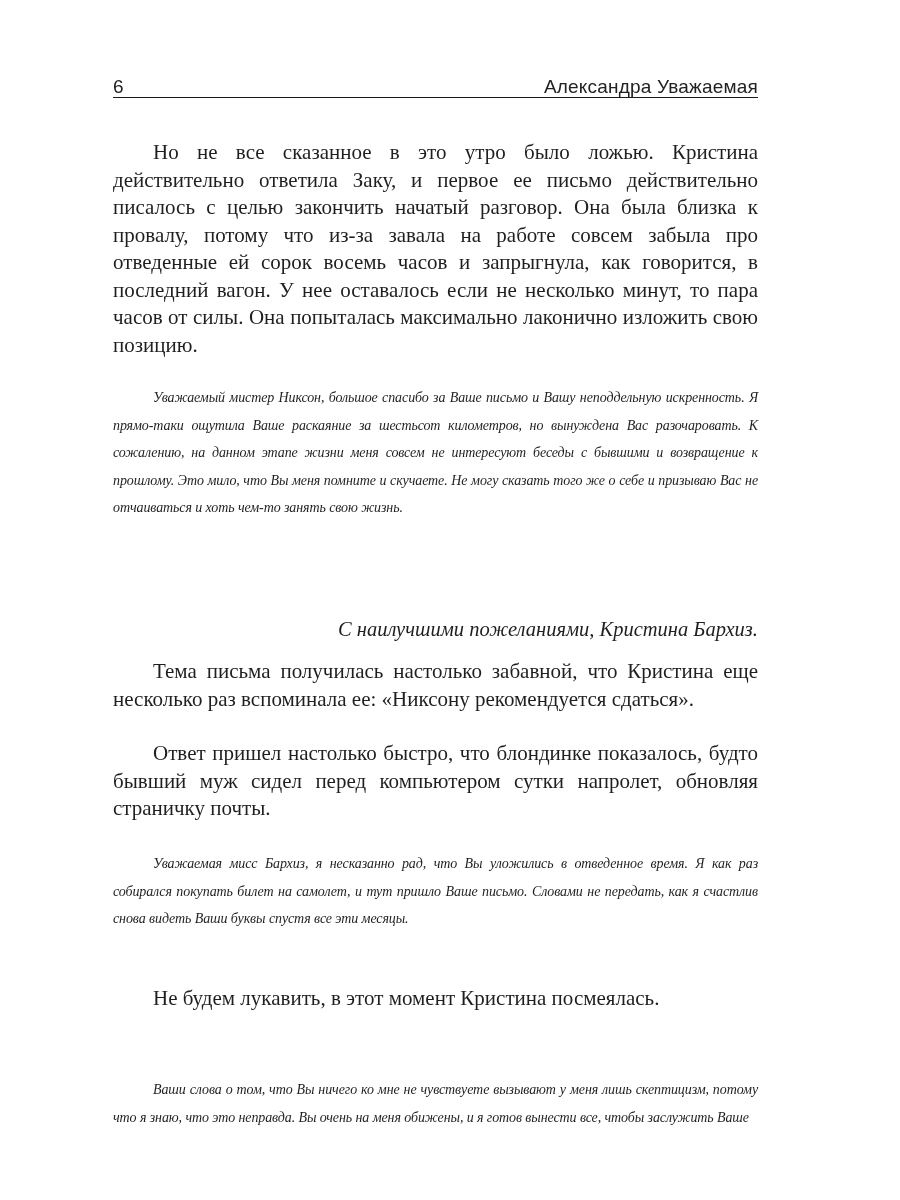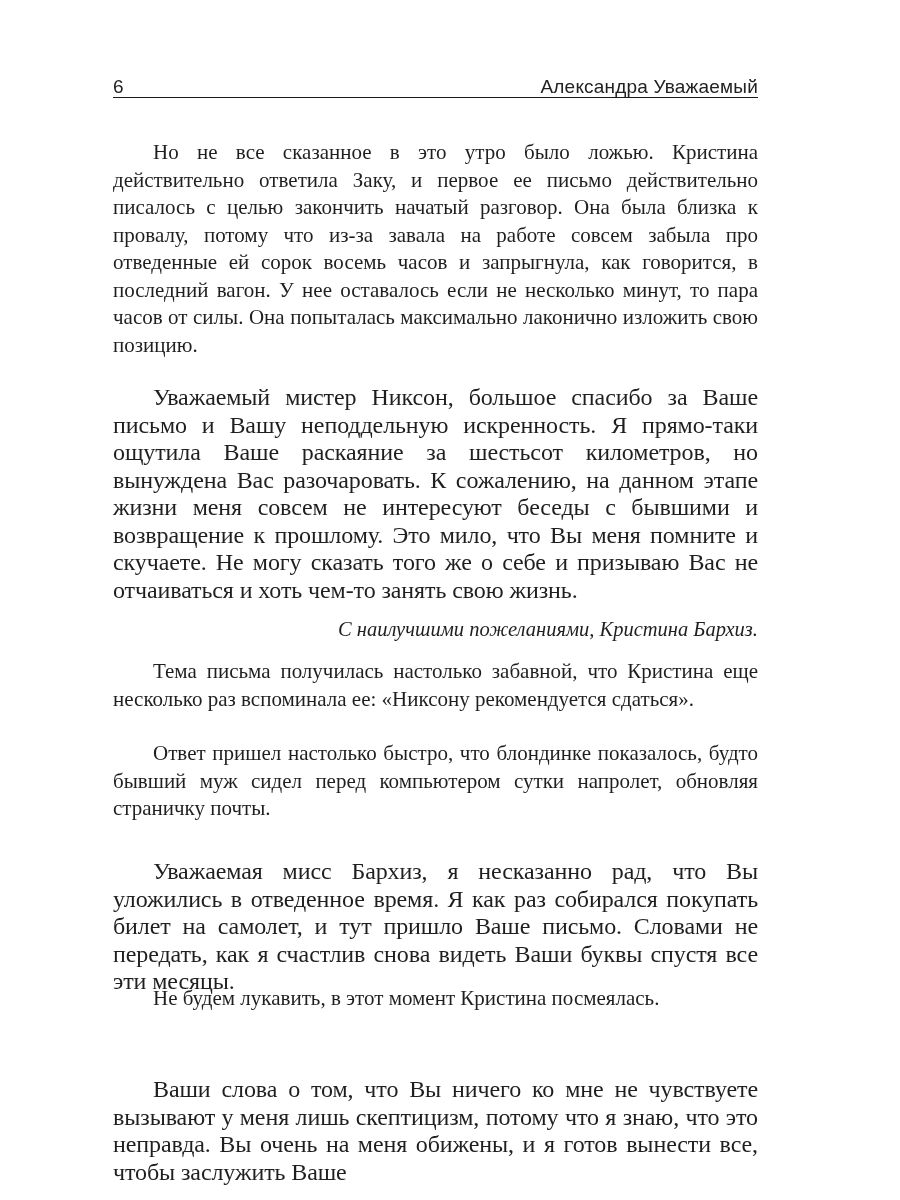--- a/index.html
+++ b/index.html
@@ -56,21 +56,22 @@
       font-size: 21px;
       line-height: 27.5px;
       text-align: justify;
       hyphens: manual;
     }
     .block p {
       margin: 0;
       text-indent: 40px;
     }
     .block.letter {
-      font-size: 24px;
+      font-style: italic;
+      font-size: 14px;
       line-height: 27.5px;
       letter-spacing: -0.1px;
     }
     .signature {
       position: absolute;
       left: 0;
       width: 645px;
       text-align: right;
       font-family: "Liberation Serif", serif;
       font-style: italic;
@@ -79,21 +80,21 @@
     }
     .last-line-left { text-align-last: left; }
   </style>
 </head>
 <body>
 
 <div class="page">
 
   <div class="running-head">
     <span class="folio">6</span>
-    <span class="author">Александра Уважаемый</span>
+    <span class="author">Александра Уважаемая</span>
   </div>
   <div class="head-rule"></div>
 
   <div class="block last-line-left" style="top:139px;">
     <p>Но не все сказанное в это утро было ложью. Кристина действительно ответила Заку, и первое ее письмо действительно писалось с целью закончить начатый разговор. Она была близка к провалу, потому что из-за завала на работе совсем забыла про отведенные ей сорок восемь часов и запрыгнула, как говорится, в последний вагон. У нее оставалось если не несколько минут, то пара часов от силы. Она попыталась максимально лаконично изложить свою позицию.</p>
   </div>
 
   <div class="block letter last-line-left" style="top:384px;">
     <p>Уважаемый мистер Никсон, большое спасибо за Ваше письмо и Вашу неподдельную искренность. Я прямо-таки ощутила Ваше раскаяние за шестьсот километров, но вынуждена Вас разочаровать. К сожалению, на данном этапе жизни меня совсем не интересуют беседы с бывшими и возвращение к прошлому. Это мило, что Вы меня помните и скучаете. Не могу сказать того же о себе и призываю Вас не отчаиваться и хоть чем-то занять свою жизнь.</p>
   </div>
@@ -101,21 +102,21 @@
   <div class="signature" style="top:616px;">С наилучшими пожеланиями, Кристина Бархиз.</div>
 
   <div class="block last-line-left" style="top:740px;">
     <p>Ответ пришел настолько быстро, что блондинке показалось, будто бывший муж сидел перед компьютером сутки напролет, обновляя страничку почты.</p>
   </div>
 
   <div class="block last-line-left" style="top:658px;">
     <p>Тема письма получилась настолько забавной, что Кристина еще несколько раз вспоминала ее: «Никсону рекомендуется сдаться».</p>
   </div>
 
-  <div class="block letter last-line-left" style="top:850px;margin-top:8px;">
+  <div class="block letter last-line-left" style="top:850px;">
     <p>Уважаемая мисс Бархиз, я несказанно рад, что Вы уложились в отведенное время. Я как раз собирался покупать билет на самолет, и тут пришло Ваше письмо. Словами не передать, как я счастлив снова видеть Ваши буквы спустя все эти месяцы.</p>
   </div>
 
   <div class="block last-line-left" style="top:985px;">
     <p>Не будем лукавить, в этот момент Кристина посмеялась.</p>
   </div>
 
   <div class="block letter" style="top:1040px;margin-top:36px;">
     <p>Ваши слова о том, что Вы ничего ко мне не чувствуете вызывают у меня лишь скептицизм, потому что я знаю, что это неправда. Вы очень на меня обижены, и я готов вынести все, чтобы заслужить Ваше</p>
   </div>

